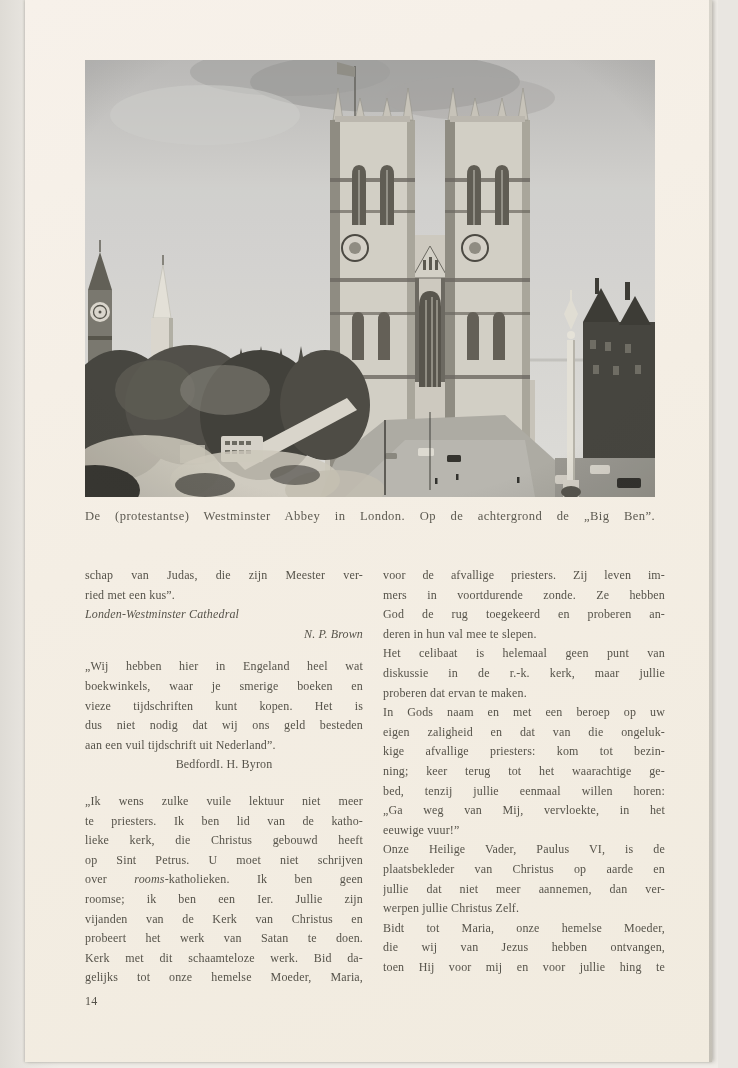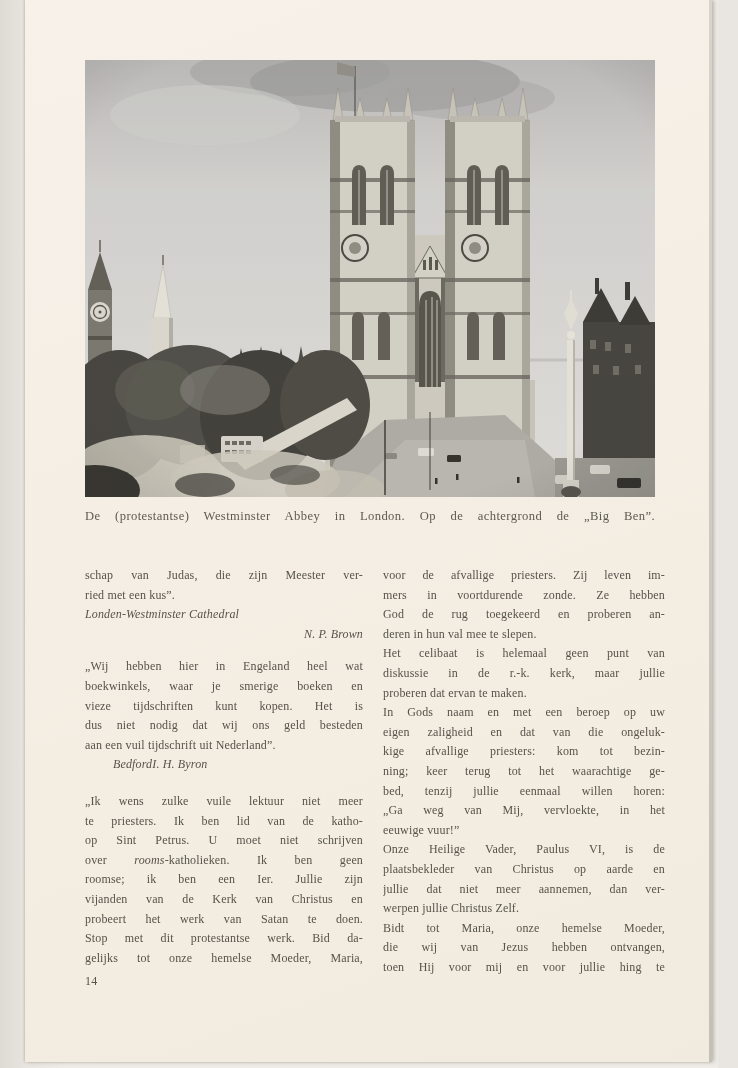--- a/index.html
+++ b/index.html
@@ -17,21 +17,21 @@
         font-size:12.6px;color:#5d5a51;letter-spacing:.4px;
         text-align:justify;text-align-last:justify;overflow:hidden;}
   .col{position:absolute;top:566px;font-size:12px;line-height:19.6px;
         color:#56534a;letter-spacing:.15px;}
   #col-left{left:60px;width:278px;}
   #col-right{left:358px;width:282px;}
   .ln{height:19.6px;overflow:hidden;text-align:justify;text-align-last:justify;}
   .ln.end{text-align-last:left;}
   .ln.src{font-style:italic;text-align-last:left;}
   .ln.by{font-style:italic;text-align-last:right;}
-  .ln.attrib{display:flex;justify-content:flex-start;font-style:italic;margin-left:28px;}
+  .ln.attrib{display:flex;justify-content:center;}
   .gap1{margin-top:13px;}
   .gap2{margin-top:17px;}
   .ital{font-style:italic;}
   .pagenum{margin-top:4px;text-align-last:left;text-align:left;}
 </style>
 </head>
 <body>
 
 <div id="stage">
   <div id="scan-bg"></div>
@@ -244,26 +244,27 @@
       <div class="ln">vieze tijdschriften kunt kopen. Het is</div>
       <div class="ln">dus niet nodig dat wij ons geld besteden</div>
       <div class="ln end">aan een vuil tijdschrift uit Nederland”.</div>
       <div class="ln attrib">
         <span>Bedford</span>
         <span>I. H. Byron</span>
       </div>
 
       <div class="ln gap2">„Ik wens zulke vuile lektuur niet meer</div>
       <div class="ln">te priesters. Ik ben lid van de katho-</div>
+      <div class="ln">lieke kerk, die Christus gebouwd heeft</div>
       <div class="ln">op Sint Petrus. U moet niet schrijven</div>
       <div class="ln"><span>over </span><span class="ital">rooms</span><span>-katholieken. Ik ben geen</span></div>
       <div class="ln">roomse; ik ben een Ier. Jullie zijn</div>
       <div class="ln">vijanden van de Kerk van Christus en</div>
       <div class="ln">probeert het werk van Satan te doen.</div>
-      <div class="ln">Stop met dit protestantse werk. Bid da-</div>
+      <div class="ln">Kerk met dit schaamteloze werk. Bid da-</div>
       <div class="ln">gelijks tot onze hemelse Moeder, Maria,</div>
 
       <div class="ln pagenum">14</div>
     </div>
 
     <div class="col" id="col-right">
       <div class="ln">voor de afvallige priesters. Zij leven im-</div>
       <div class="ln">mers in voortdurende zonde. Ze hebben</div>
       <div class="ln">God de rug toegekeerd en proberen an-</div>
       <div class="ln end">deren in hun val mee te slepen.</div>

